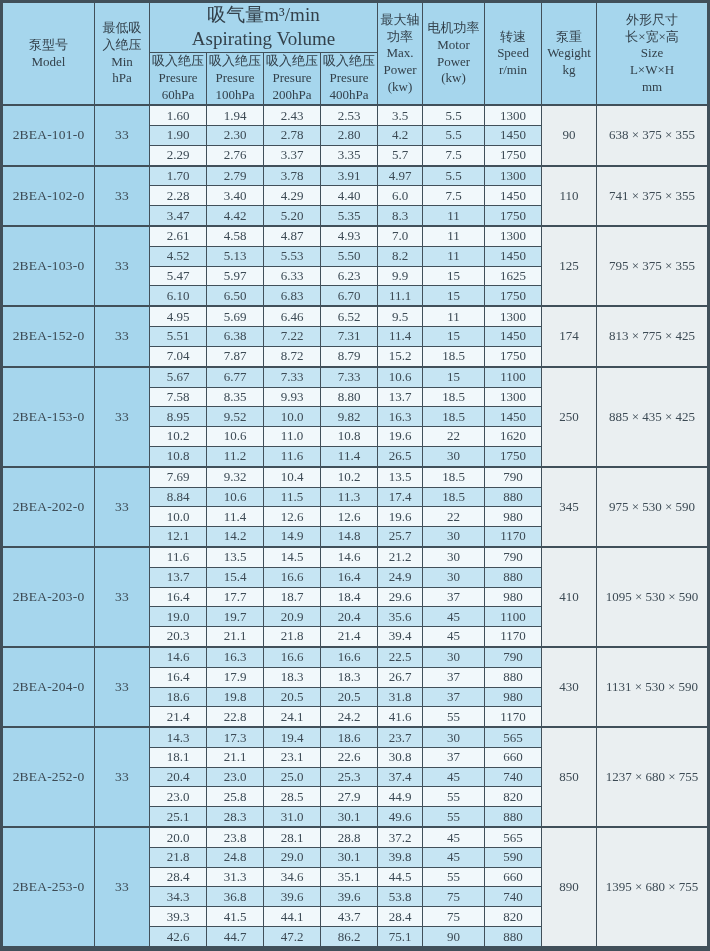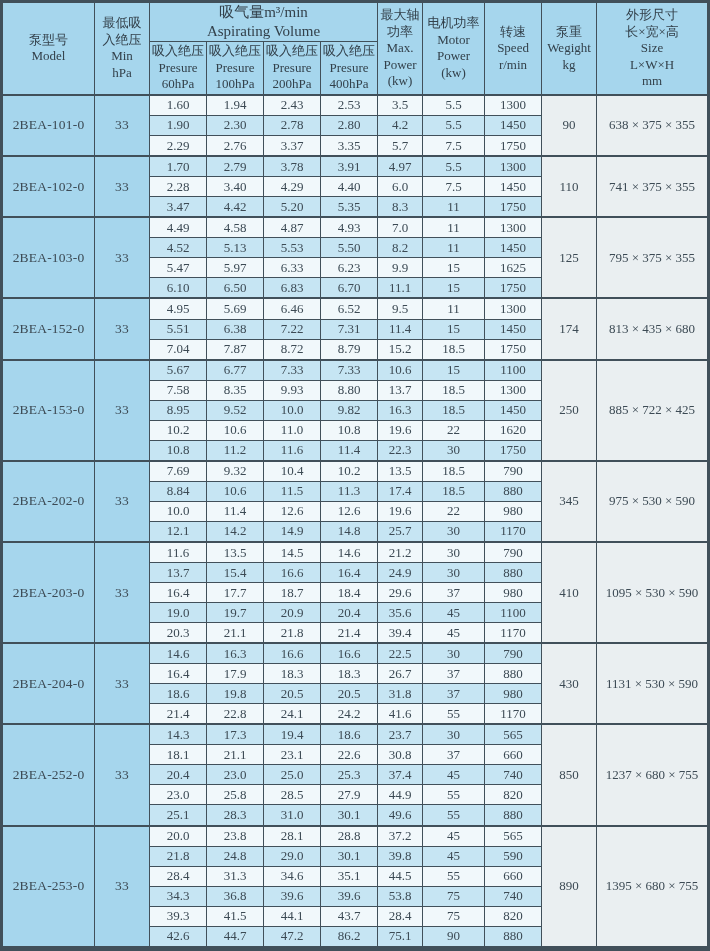--- a/index.html
+++ b/index.html
@@ -24,21 +24,21 @@
     color:var(--text,#3c4a54);
     overflow:hidden;white-space:nowrap;
   }
   thead th{
     background:var(--header-blue,#a6d6ed);
     font-weight:normal;font-size:13px;line-height:1.28;
     color:#33414b;
   }
   thead tr.h1{height:35px;}
   thead tr.h2{height:53px;}
-  thead th.asp{font-size:15px;text-align:center;}
+  thead th.asp{font-size:19px;text-align:center;}
   td.model,td.min{
     background:var(--header-blue,#a6d6ed);
     font-size:13.5px;letter-spacing:0.2px;margin-top:32px;
   }
   td.val{font-size:13px;}
   tr.alt-a td.val{background:var(--row-light,#f1f8fb);}
   tr.alt-b td.val{background:var(--row-blue,#c6e5f3);}
   td.wt,td.sz{
     background:var(--side-panel,#eaeff1);
     font-size:13px;
@@ -140,21 +140,21 @@
           <td class="val">4.42</td>
           <td class="val">5.20</td>
           <td class="val">5.35</td>
           <td class="val">8.3</td>
           <td class="val">11</td>
           <td class="val">1750</td>
         </tr>
         <tr class="alt-a group-start">
           <td class="model" rowspan="4">2BEA-103-0</td>
           <td class="min" rowspan="4">33</td>
-          <td class="val">4.49</td>
+          <td class="val">2.61</td>
           <td class="val">4.58</td>
           <td class="val">4.87</td>
           <td class="val">4.93</td>
           <td class="val">7.0</td>
           <td class="val">11</td>
           <td class="val">1300</td>
           <td class="wt" rowspan="4">125</td>
           <td class="sz" rowspan="4">795 × 375 × 355</td>
         </tr>
         <tr class="alt-b">
@@ -188,21 +188,21 @@
           <td class="model" rowspan="3">2BEA-152-0</td>
           <td class="min" rowspan="3">33</td>
           <td class="val">4.95</td>
           <td class="val">5.69</td>
           <td class="val">6.46</td>
           <td class="val">6.52</td>
           <td class="val">9.5</td>
           <td class="val">11</td>
           <td class="val">1300</td>
           <td class="wt" rowspan="3">174</td>
-          <td class="sz" rowspan="3">813 × 435 × 680</td>
+          <td class="sz" rowspan="3">813 × 775 × 425</td>
         </tr>
         <tr class="alt-b">
           <td class="val">5.51</td>
           <td class="val">6.38</td>
           <td class="val">7.22</td>
           <td class="val">7.31</td>
           <td class="val">11.4</td>
           <td class="val">15</td>
           <td class="val">1450</td>
         </tr>
@@ -219,21 +219,21 @@
           <td class="model" rowspan="5">2BEA-153-0</td>
           <td class="min" rowspan="5">33</td>
           <td class="val">5.67</td>
           <td class="val">6.77</td>
           <td class="val">7.33</td>
           <td class="val">7.33</td>
           <td class="val">10.6</td>
           <td class="val">15</td>
           <td class="val">1100</td>
           <td class="wt" rowspan="5">250</td>
-          <td class="sz" rowspan="5">885 × 722 × 425</td>
+          <td class="sz" rowspan="5">885 × 435 × 425</td>
         </tr>
         <tr class="alt-a">
           <td class="val">7.58</td>
           <td class="val">8.35</td>
           <td class="val">9.93</td>
           <td class="val">8.80</td>
           <td class="val">13.7</td>
           <td class="val">18.5</td>
           <td class="val">1300</td>
         </tr>
@@ -253,21 +253,21 @@
           <td class="val">10.8</td>
           <td class="val">19.6</td>
           <td class="val">22</td>
           <td class="val">1620</td>
         </tr>
         <tr class="alt-b">
           <td class="val">10.8</td>
           <td class="val">11.2</td>
           <td class="val">11.6</td>
           <td class="val">11.4</td>
-          <td class="val">22.3</td>
+          <td class="val">26.5</td>
           <td class="val">30</td>
           <td class="val">1750</td>
         </tr>
         <tr class="alt-a group-start">
           <td class="model" rowspan="4">2BEA-202-0</td>
           <td class="min" rowspan="4">33</td>
           <td class="val">7.69</td>
           <td class="val">9.32</td>
           <td class="val">10.4</td>
           <td class="val">10.2</td>

